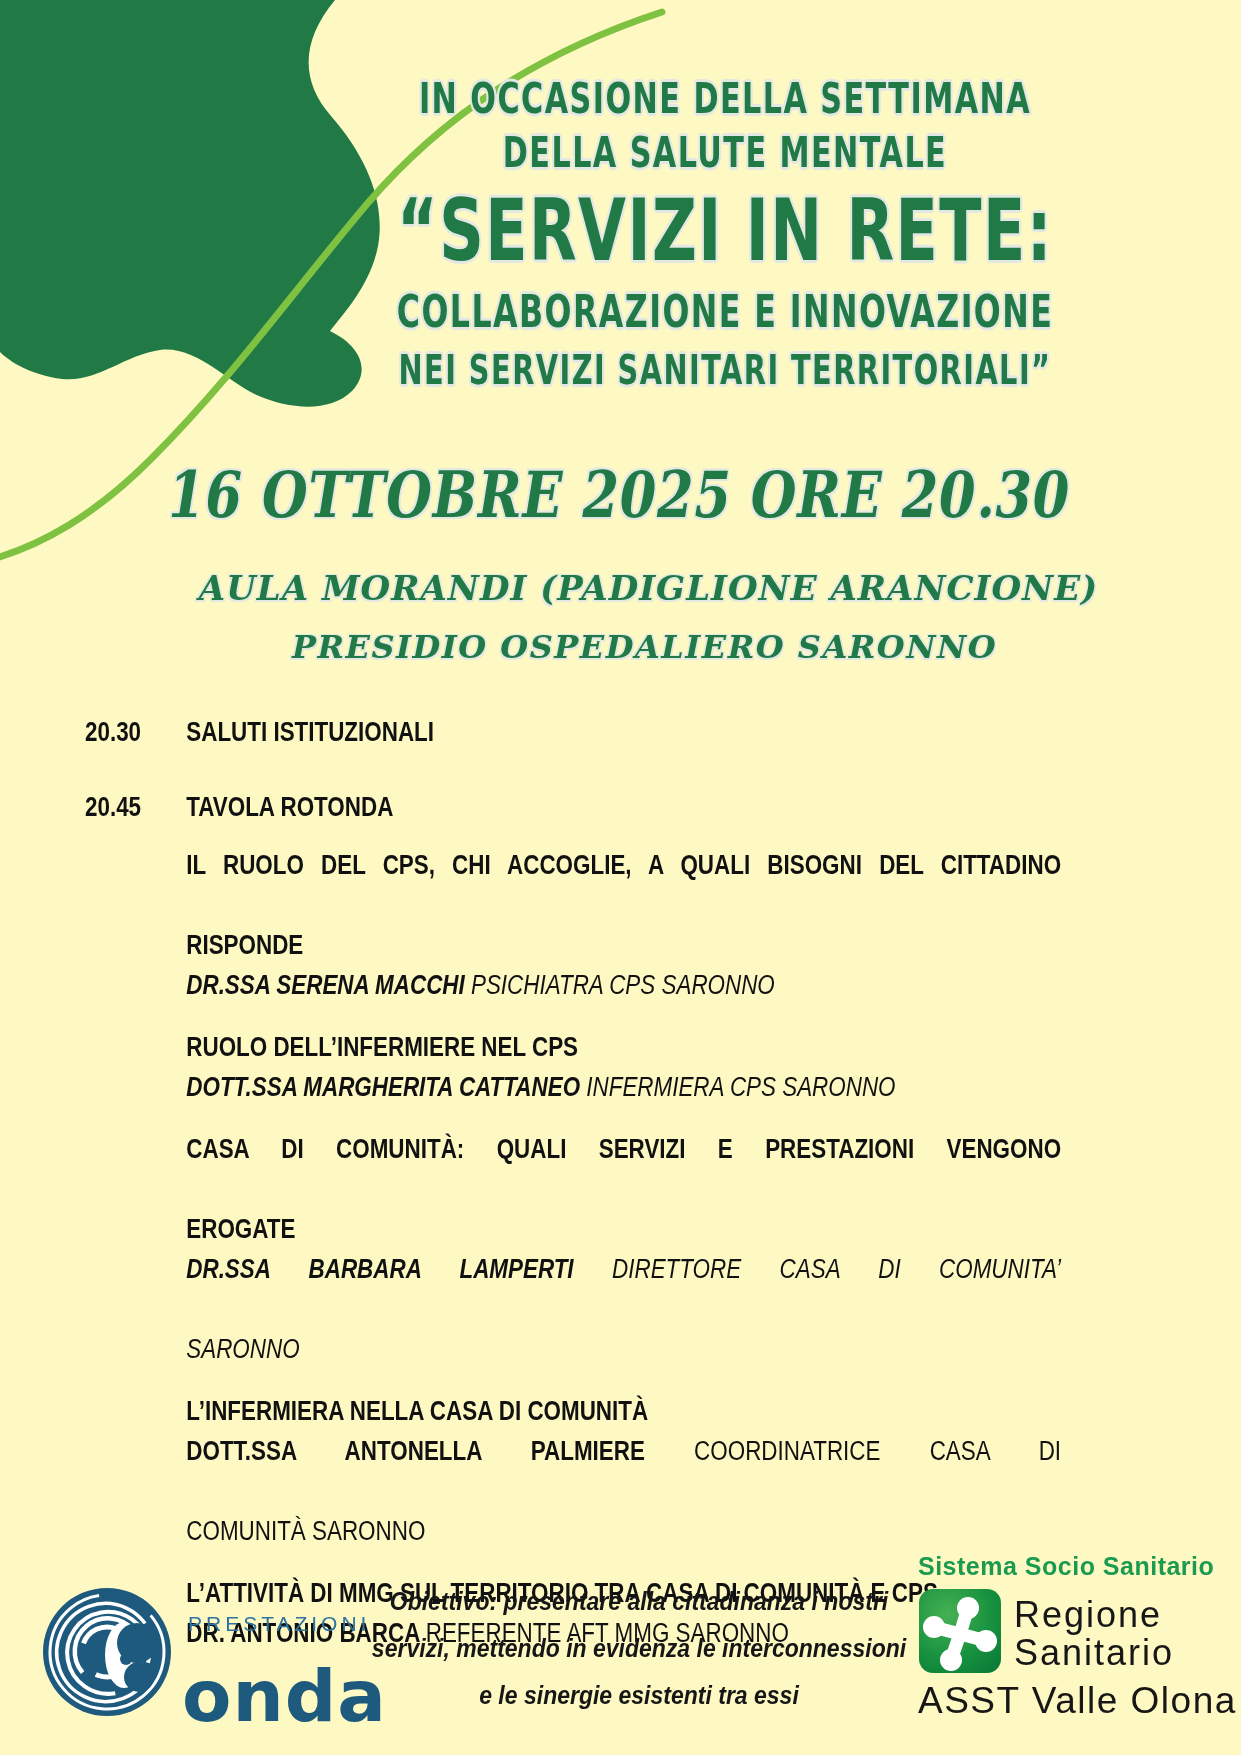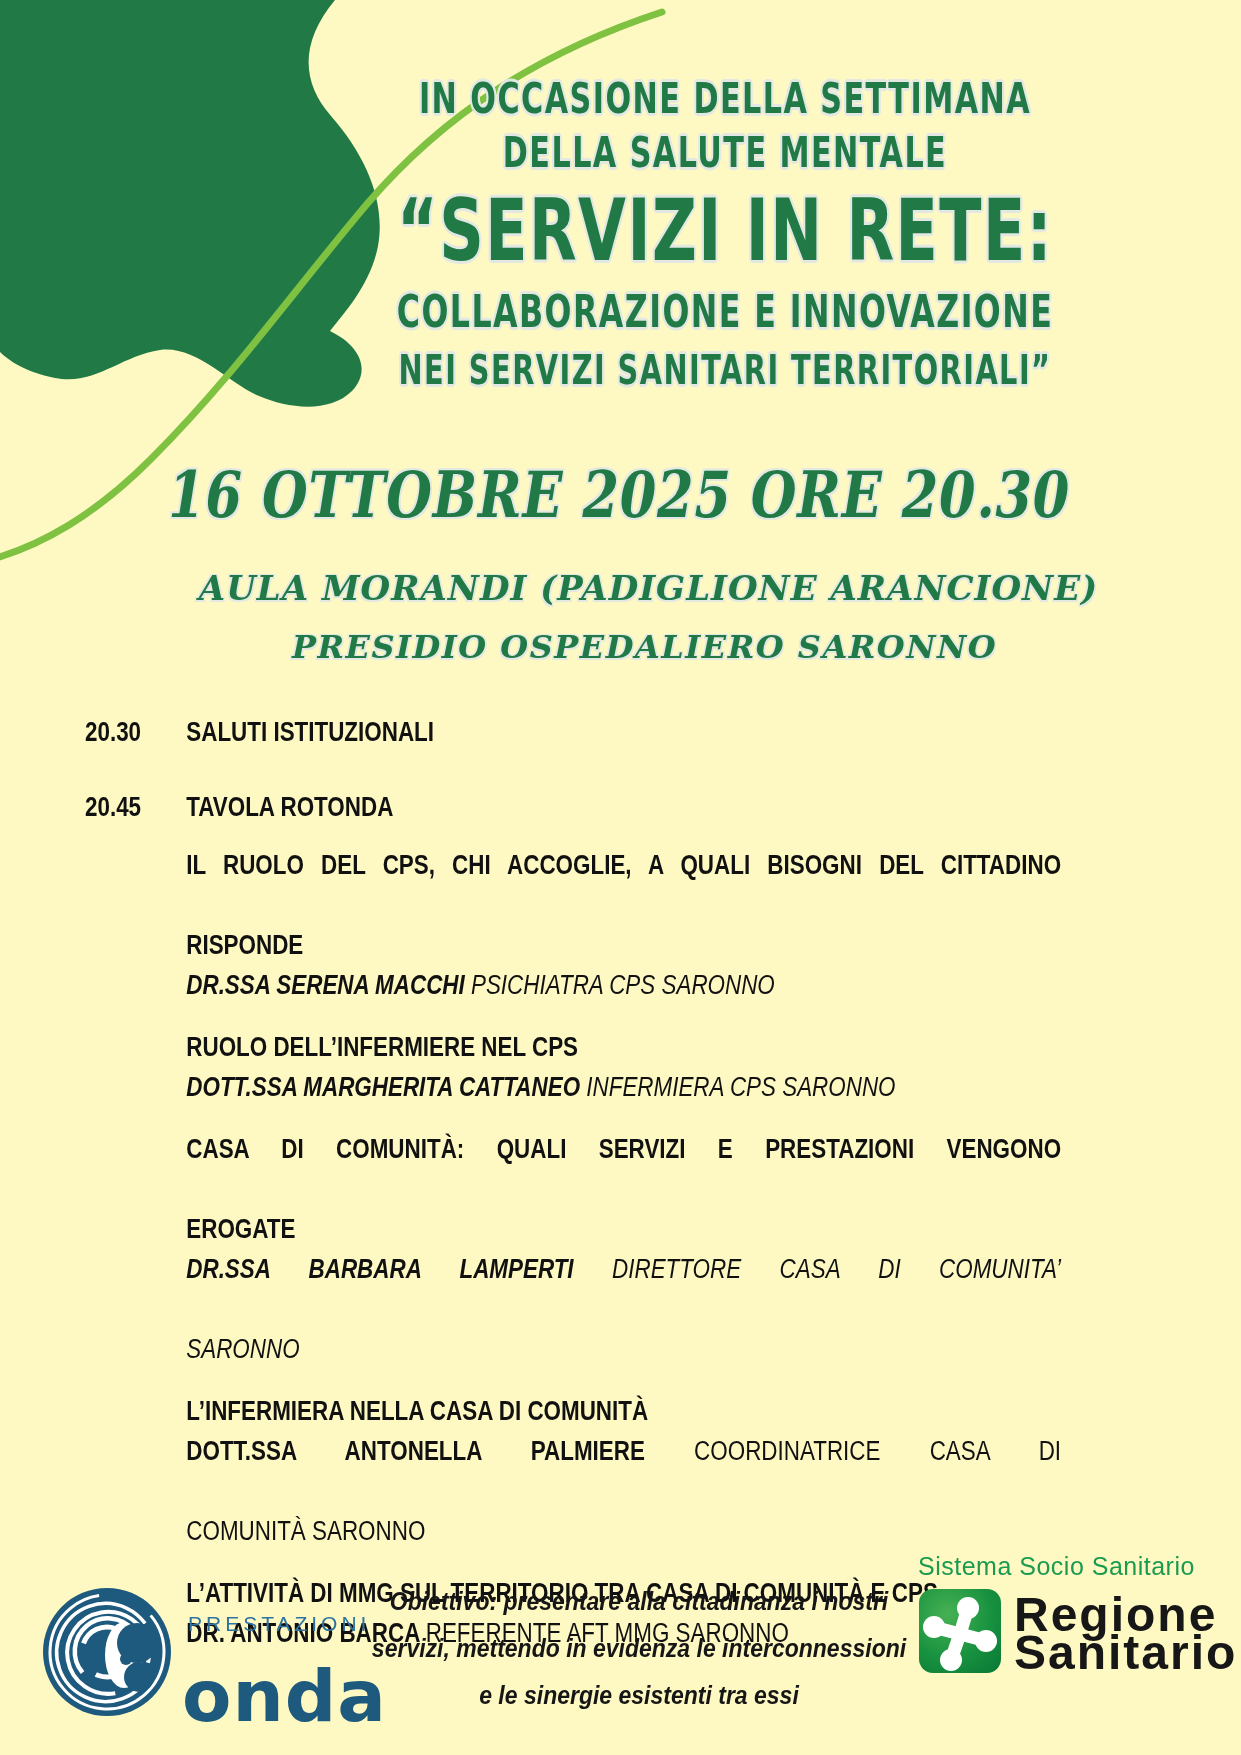--- a/index.html
+++ b/index.html
@@ -80,26 +80,26 @@
     color:var(--onda-blue);font-family:"DejaVu Sans", sans-serif;
     font-weight:700;font-size:72px;line-height:72px;letter-spacing:1px;margin-top:32px;
   }
   #objective{
     position:absolute;left:339px;top:1578px;width:600px;text-align:center;
     transform:scaleX(0.92);transform-origin:300px top;
     font-style:italic;font-weight:700;font-size:25px;line-height:47px;color:#161616;
   }
   .sistema{
     position:absolute;left:918px;top:1552px;width:300px;
-    color:var(--sistema-green);font-size:25px;font-weight:400;letter-spacing:0.5px;
+    color:var(--sistema-green);font-size:25px;font-weight:700;letter-spacing:0.5px;
   }
   #rosa-square{position:absolute;left:918px;top:1588px;}
   .regione{
     position:absolute;left:1014px;top:1596px;
-    color:#171717;font-size:48px;line-height:38px;letter-spacing:2px;font-weight:700;
+    color:#171717;font-size:36px;line-height:38px;letter-spacing:2px;font-weight:400;
   }
   .asst{
     position:absolute;left:918px;top:1680px;width:320px;
     color:#171717;font-size:37px;letter-spacing:1.5px;font-weight:400;white-space:nowrap;
   }
 </style>
 </head>
 <body>
 
 <div id="poster">
@@ -222,14 +222,15 @@
       <circle cx="50" cy="20" r="11"></circle>
       <circle cx="16" cy="39" r="11"></circle>
       <circle cx="68" cy="53" r="11"></circle>
       <circle cx="33" cy="72" r="11"></circle>
     </g>
   </svg>
   <div class="regione">
     <div>Regione</div>
     <div>Sanitario</div>
   </div>
+  <div class="asst">ASST Valle Olona</div>
 
 </div>
 
 </body></html>

